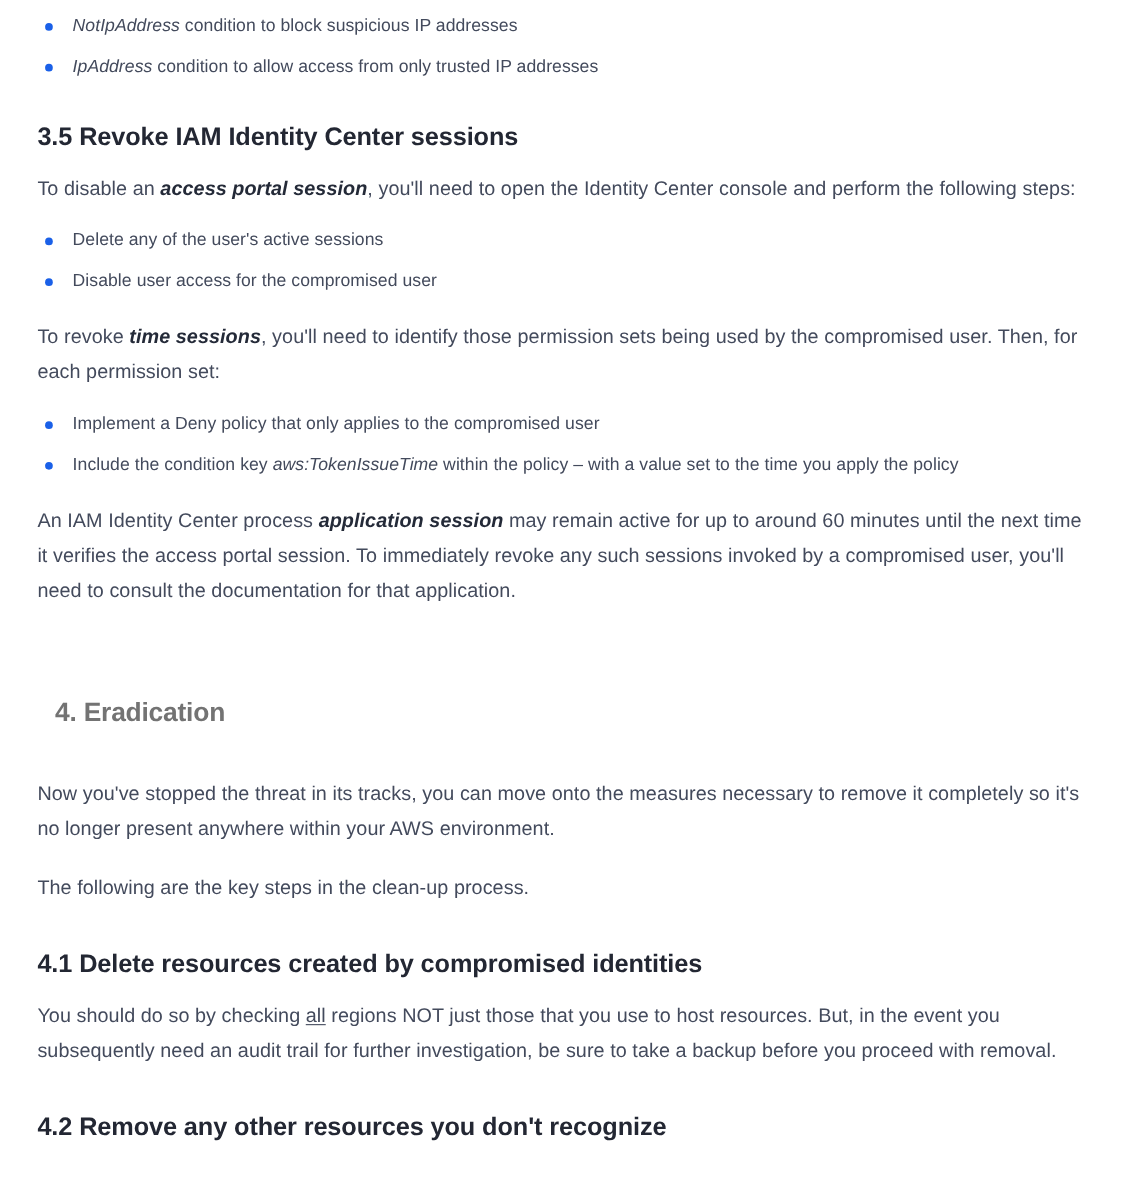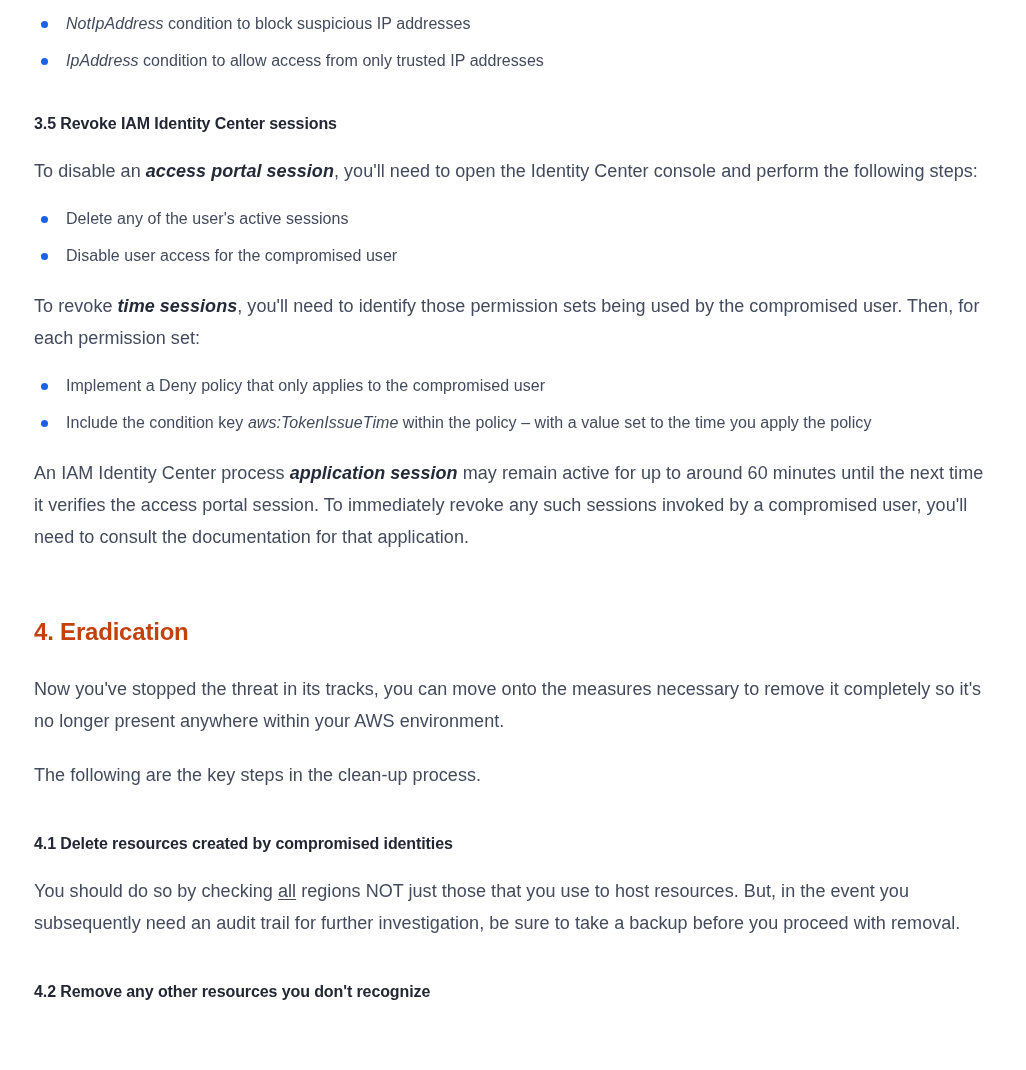--- a/index.html
+++ b/index.html
@@ -18,26 +18,26 @@
   .doc {
     box-sizing: border-box;
     width: 1026px;
     padding: 0 34px;
   }
   
   .h-major {
     font-size: 24px;
     line-height: 30px;
     font-weight: 700;
-    color: #c2410c;
+    color: #737373;
     letter-spacing: -0.2px;
-    margin: 0;
+    margin: 16px;
   }
   .h-minor {
-    font-size: 16px;
+    font-size: 23px;
     line-height: 26px;
     font-weight: 700;
     color: #232733;
     letter-spacing: -0.1px;
     margin: 0;
   }
   
   .para {
     font-size: 18px;
     line-height: 32px;

